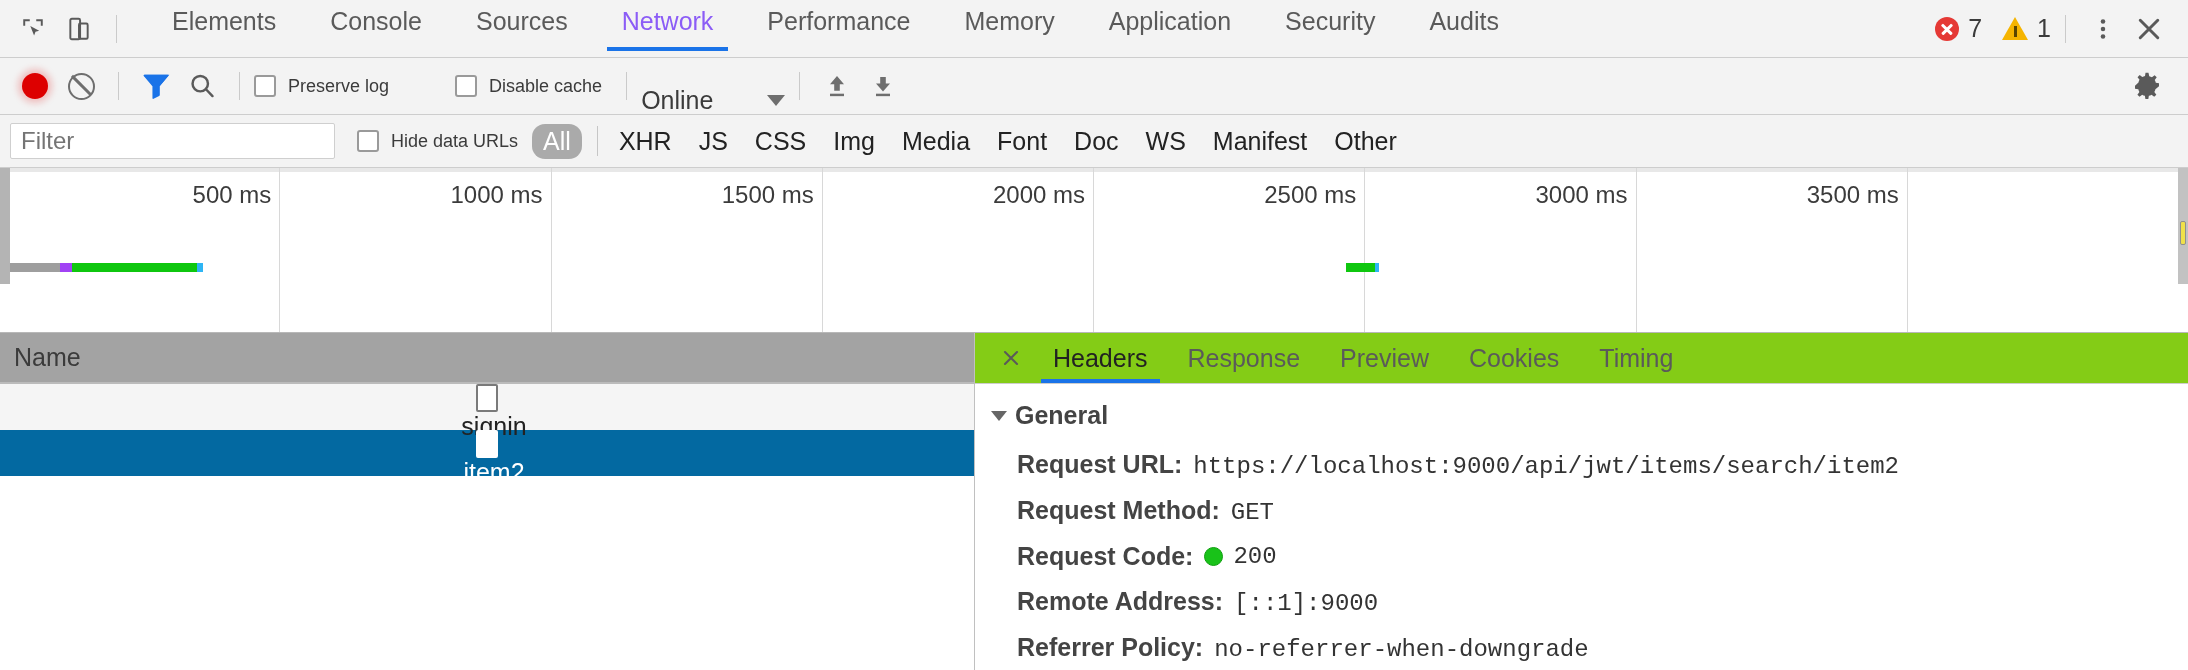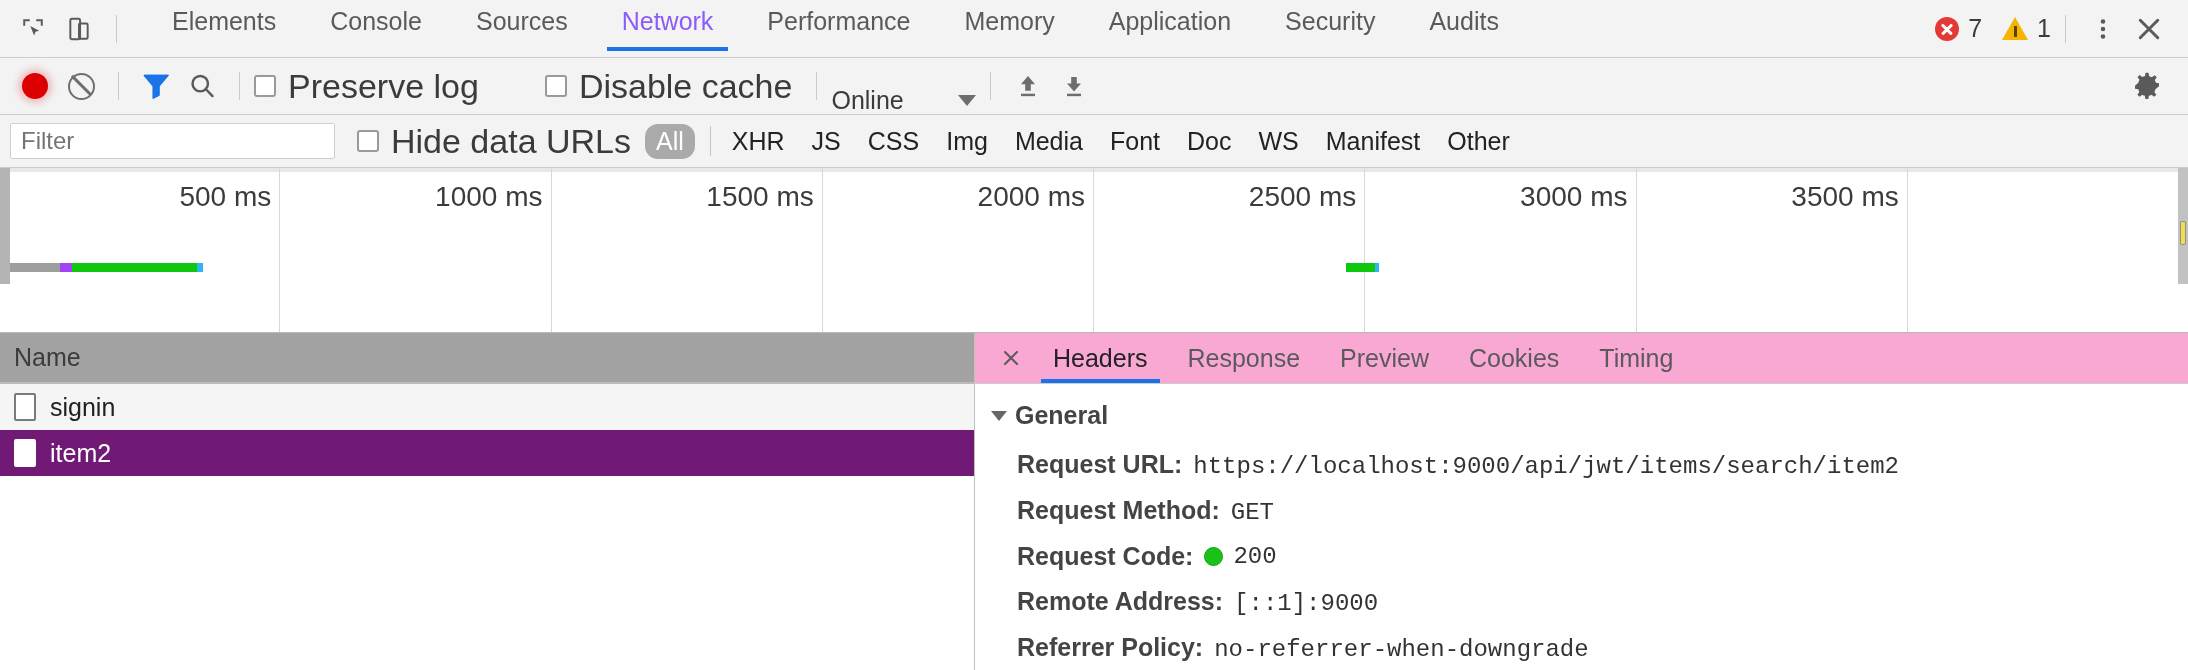--- a/index.html
+++ b/index.html
@@ -83,21 +83,21 @@
     width: 2.8px; height: 27px; background: #6e6e6e;
     transform: rotate(-45deg); transform-origin: center;
   }
   .funnel { width: 28px; height: 26px; }
   .mag { width: 28px; height: 28px; }
   .cbrow { display: flex; align-items: center; cursor: pointer; }
   .cbox {
     width: 22px; height: 22px; border: 2px solid #9a9a9a;
     border-radius: 3px; background: #fff; margin-right: 12px;
   }
-  .cblabel { font-size: 34px; color: #3b3b3b; }
+  .cblabel { font-size: 18px; color: #3b3b3b; }
   .throttle {
     font-size: 25px; color: #3b3b3b; display: flex; align-items: center; cursor: pointer; margin-top: 28px;
   }
   .caret {
     width: 0; height: 0; margin-left: 54px;
     border-left: 9px solid transparent; border-right: 9px solid transparent;
     border-top: 11px solid #6e6e6e;
   }
   .gear { width: 32px; height: 32px; }
 
@@ -128,21 +128,21 @@
     background: #fff; border-bottom: 1px solid #b8b8b8;
     overflow: hidden;
   }
   .ov-inner { position: absolute; left: 9px; right: 9px; top: 0; bottom: 0; }
   .ov-tick {
     position: absolute; top: 0; bottom: 0;
     border-right: 1px solid #d8d8d8;
   }
   .ov-tick span {
     position: absolute; right: 8px; top: 13px;
-    font-size: 28px; color: #3b3b3b; white-space: nowrap;
+    font-size: 24px; color: #3b3b3b; white-space: nowrap;
   }
   .ov-bar { position: absolute; height: 9px; }
   .seg { position: absolute; top: 0; height: 9px; }
   .handle {
     position: absolute; top: 0; width: 10px; height: 116px;
     background: #b4b4b4; z-index: 4;
   }
   .handle.left { left: 0; }
   .handle.right { right: 0; background: #c2c2c2; }
   .handle .grip {
@@ -160,34 +160,34 @@
     border-right: 1px solid #c0c0c0; overflow: hidden;
   }
   .listhead {
     height: 51px; background: #a3a3a3;
     border-bottom: 2px solid #bbbbbb;
     display: flex; align-items: center; padding-left: 14px;
   }
   .listhead span { font-size: 25px; color: #3b3b3b; }
   .reqrow {
     height: 46px; display: flex; align-items: center; padding-left: 14px;
-    font-size: 25px; cursor: pointer;
+    font-size: 25px; cursor: pointer; flex-direction: column;
   }
   .reqrow.odd  { background: #f5f5f5; color: #222; }
-  .reqrow.selected { background: #701a75; color: #ffffff; }
+  .reqrow.selected { background: #0369a1; color: #ffffff; }
   .doc-icon {
     width: 22px; height: 28px; background: #ffffff;
     border: 2px solid #7a7a7a; border-radius: 2px; margin-right: 14px;
     flex: none;
   }
   .reqrow.selected .doc-icon { border-color: #ffffff; }
 
   .detailpane { flex: 1; background: #fff; position: relative; overflow: hidden; }
   .dtabs {
-    height: 51px; background: #f9a8d4; border-bottom: 1px solid #cdcdcd;
+    height: 51px; background: #84cc16; border-bottom: 1px solid #cdcdcd;
     display: flex; align-items: stretch; padding-left: 14px;
   }
   .dclose {
     width: 44px; display: flex; align-items: center; justify-content: center;
     cursor: pointer;
   }
   .dtab {
     display: flex; align-items: center; padding: 0 20px;
     font-size: 25px; color: #5a5a5a; cursor: pointer; position: relative;
   }

